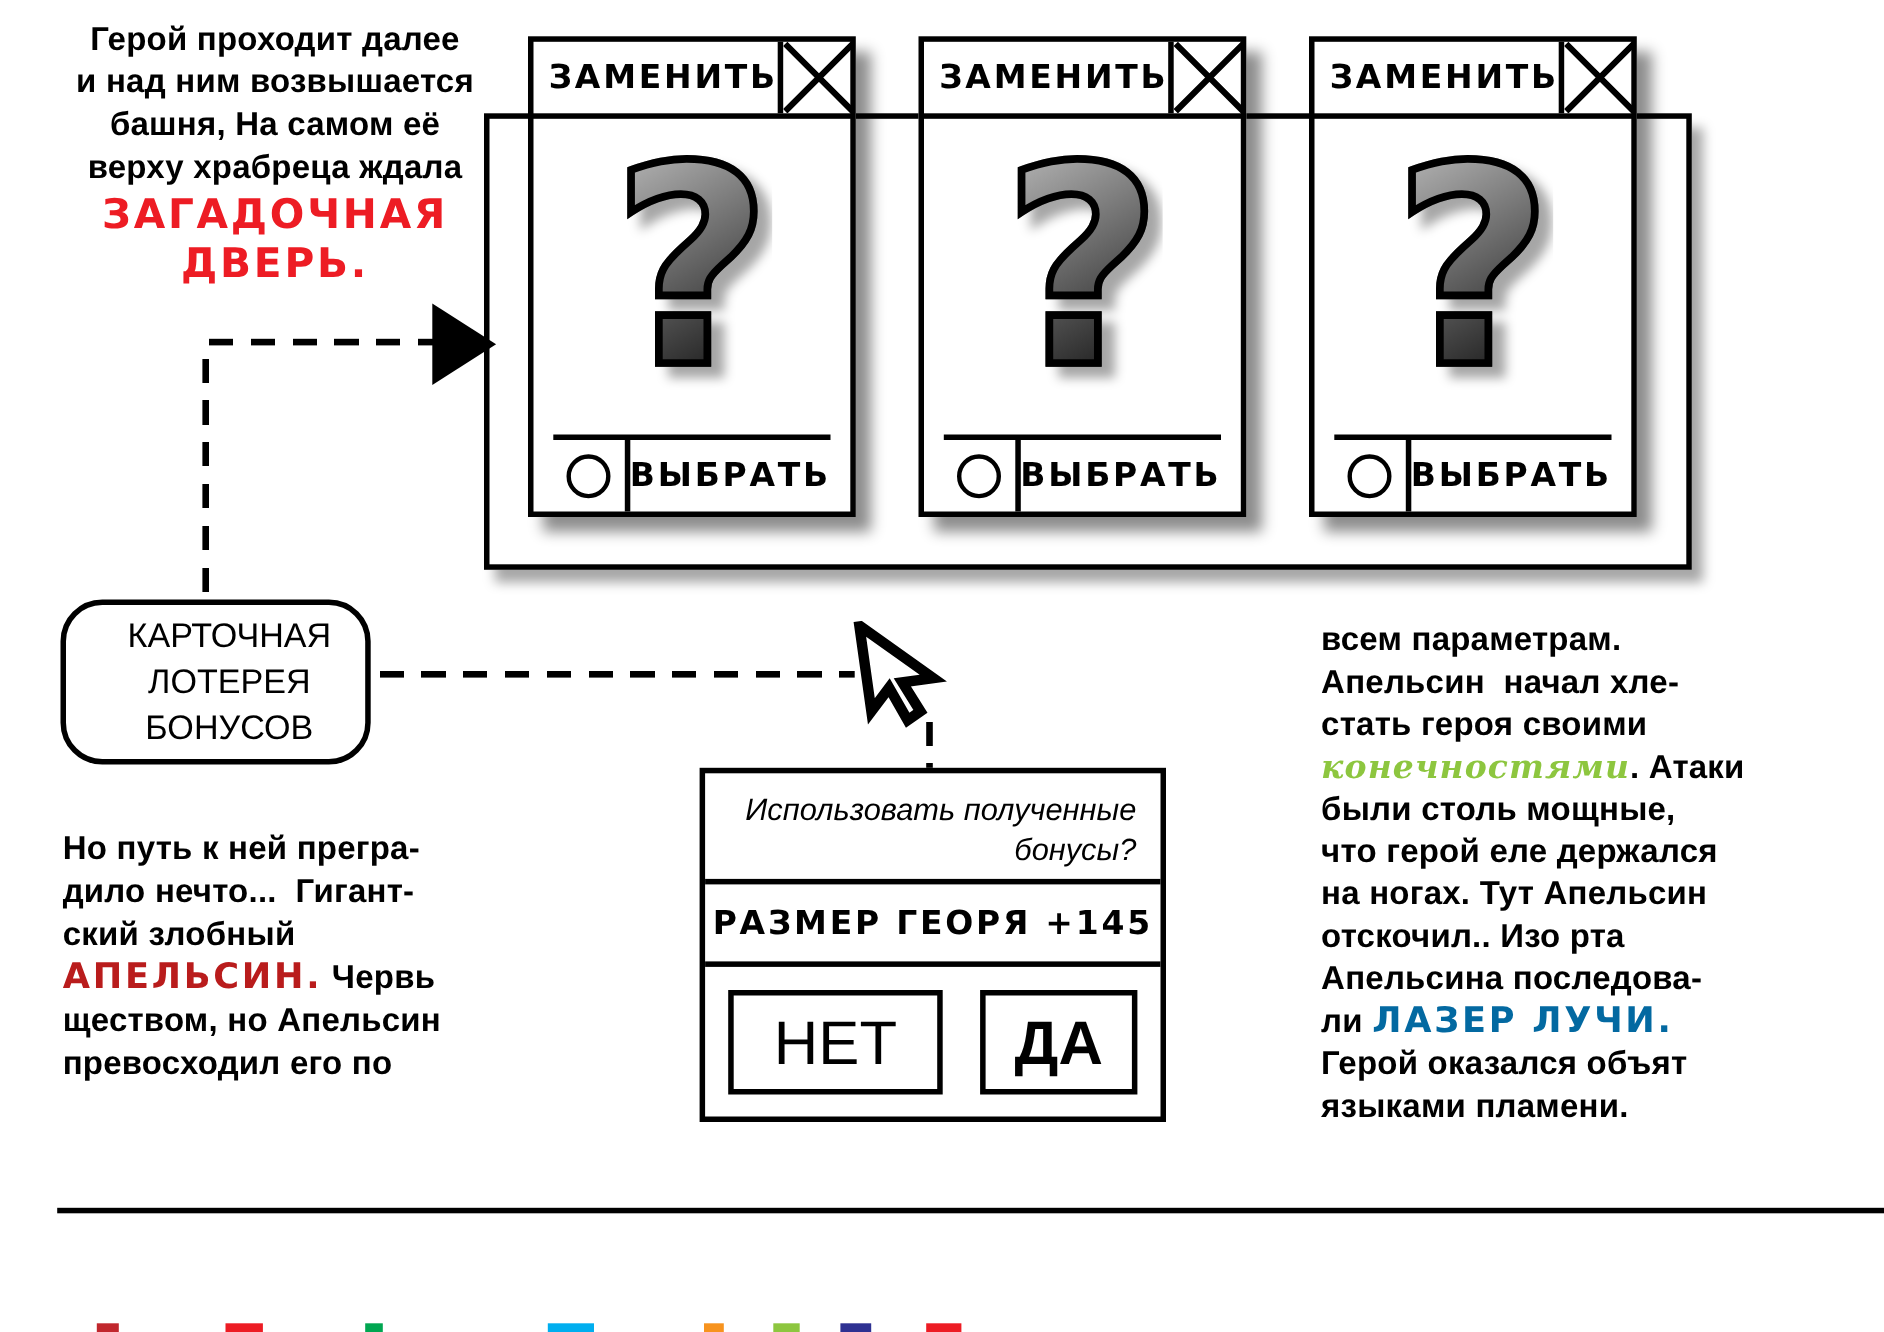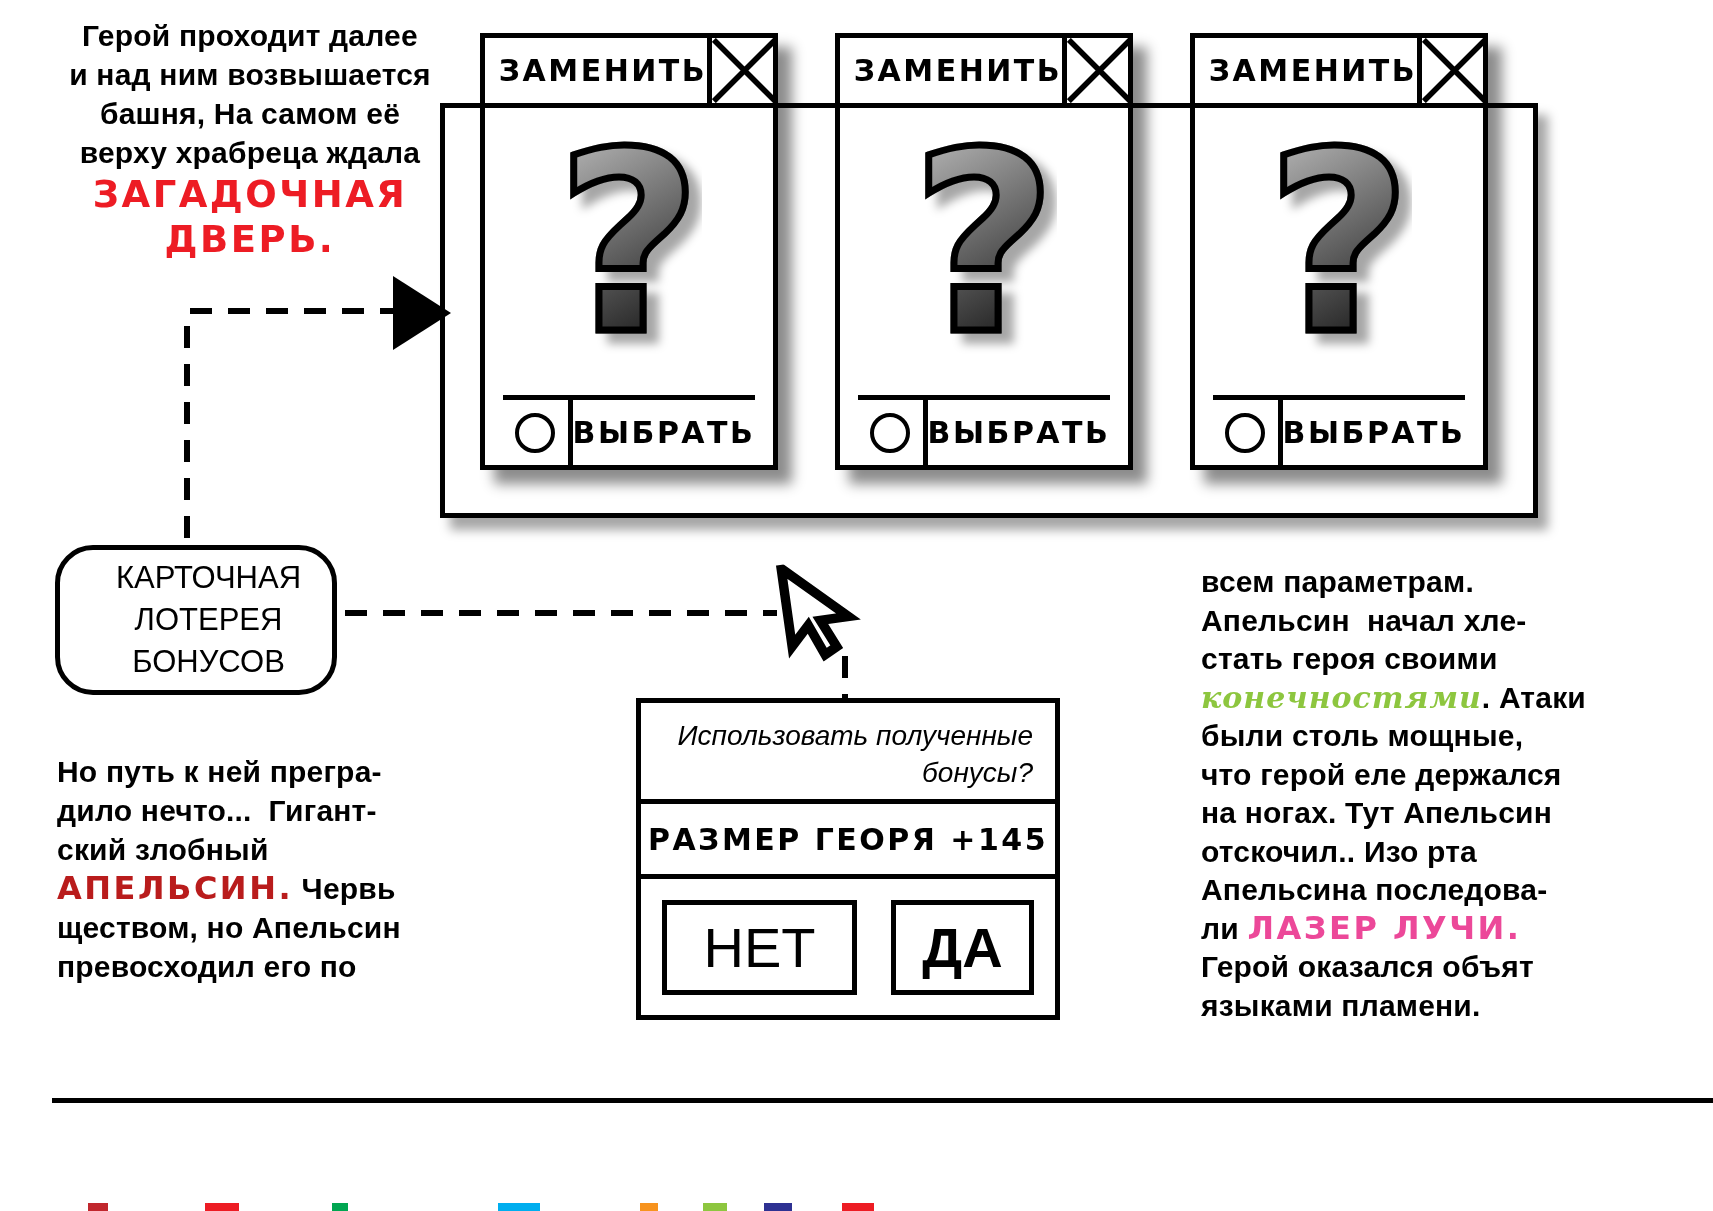--- a/index.html
+++ b/index.html
@@ -27,21 +27,21 @@
   .tb-left  { left: 57px; top: 752px; width: 420px; }
   .tb-right { left: 1185px; top: 563px; width: 500px; line-height: 38.5px; margin-left: 16px; }
 
   .techno {
     font-family: "DejaVu Sans", sans-serif;
     font-weight: 800;
     letter-spacing: 2.5px;
   }
   .red-title   { color: #ed1c24; font-size: 37px; line-height: 45px; }
   .pink-word   { color: #b91c1c; font-size: 32px; line-height: 1; }
-  .blue-word   { color: #ec4899; font-size: 32px; line-height: 1; }
+  .blue-word   { color: #0369a1; font-size: 32px; line-height: 1; }
   .green-word  {
     color: #8dc63f;
     font-family: "DejaVu Serif", serif;
     font-style: italic;
     font-weight: 700;
     font-size: 30px;
     line-height: 1;
     letter-spacing: 1px;
   }
 

